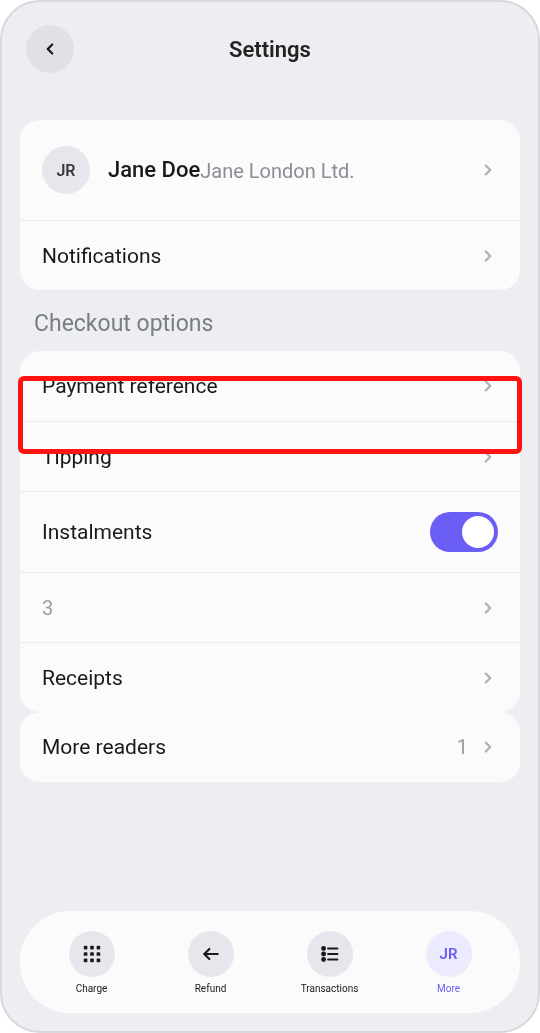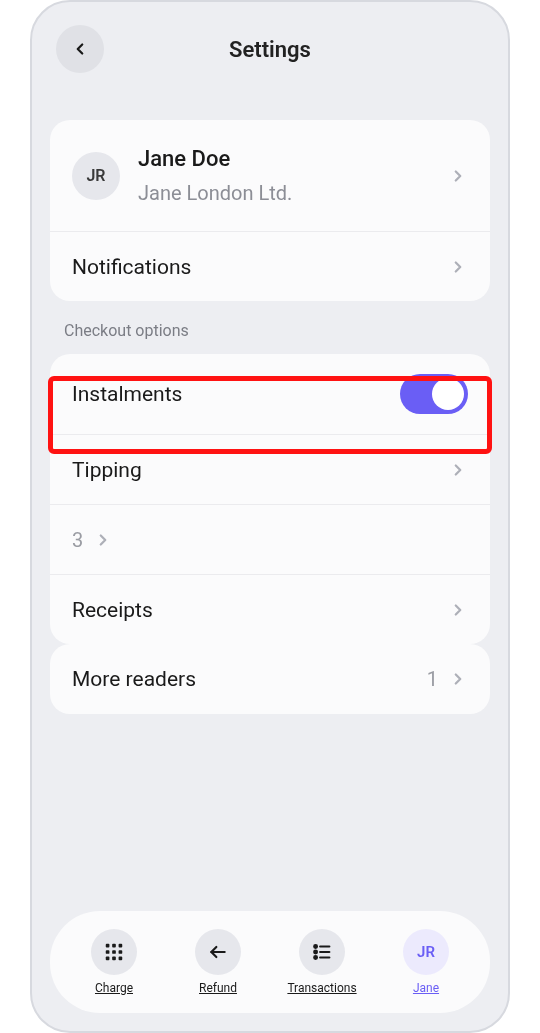--- a/index.html
+++ b/index.html
@@ -7,21 +7,21 @@
       padding: 0;
       box-sizing: border-box;
       font-family: -apple-system, BlinkMacSystemFont, "Segoe UI", Roboto, sans-serif;
     }
     body {
       display: flex;
       justify-content: center;
       background: #fff;
     }
     .phone {
-      width: 480px;
+      width: 540px;
       height: 1033px;
       background: #edeef2;
       border-radius: 40px;
       border: 2px solid #d7d9df;
       overflow: hidden;
       position: relative;
     }
     .header {
       display: flex;
       align-items: center;
@@ -43,40 +43,41 @@
       position: absolute;
       left: 0;
       right: 0;
       text-align: center;
       font-size: 22px;
       font-weight: 600;
       color: #222;
       pointer-events: none;
     }
     .section-label {
-      font-size: 16px;
+      font-size: 23px;
       color: #7b7d85;
       padding: 20px 32px 14px 32px;
     }
     .card {
       background: #fbfbfc;
       border-radius: 20px;
       margin: 0 18px;
       overflow: hidden;
     }
     .row {
       display: flex;
       align-items: center;
       padding: 20px 22px;
       min-height: 70px;
       position: relative;
       cursor: pointer;
     }
     .row + .row {
       border-top: 1px solid #ebebee;
+      justify-content: space-between;
     }
     .row-label {
       font-size: 21px;
       color: #1a1a1a;
       flex: 1;
     }
     .row-value {
       font-size: 20px;
       color: #9a9ca3;
       margin-right: 10px;
@@ -100,22 +101,21 @@
       align-items: center;
       justify-content: center;
       font-size: 16px;
       font-weight: 600;
       color: #3a3a3a;
       margin-right: 18px;
     }
     .profile-text {
       flex: 1;
       display: flex;
-      flex-direction: column;
-      gap: 8px;
+      flex-direction: row;
     }
     .profile-name {
       font-size: 22px;
       font-weight: 500;
       color: #1a1a1a;
     }
     .profile-sub {
       font-size: 20px;
       color: #8c8e96;
       margin-top: 2px;
@@ -172,23 +172,22 @@
     .nav-icon {
       width: 46px;
       height: 46px;
       border-radius: 50%;
       background: #e6e7ec;
       display: flex;
       align-items: center;
       justify-content: center;
     }
     .nav-label {
-      font-size: 12px;
+      font-size: 10px;
       color: #1a1a1a;
-      text-decoration: underline;
     }
     .nav-item.active .nav-icon {
       background: #eceafd;
       color: #6a5ef5;
       font-weight: 600;
       font-size: 15px;
     }
     .nav-item.active .nav-label {
       color: #6a5ef5;
     }
@@ -229,30 +228,38 @@
         <svg width="18" height="18" viewBox="0 0 24 24" fill="none" stroke="#aeb0b8" stroke-width="3" stroke-linecap="round" stroke-linejoin="round">
             <polyline points="9 18 15 12 9 6"></polyline>
           </svg>
       </div>
     </div>
   </div>
 
   <div class="section-label">Checkout options</div>
   <div class="card">
     <div class="row">
+      <div class="row-label">Payment reference</div>
+      <div class="chev">
+        <svg width="18" height="18" viewBox="0 0 24 24" fill="none" stroke="#aeb0b8" stroke-width="3" stroke-linecap="round" stroke-linejoin="round">
+            <polyline points="9 18 15 12 9 6"></polyline>
+          </svg>
+      </div>
+    </div>
+    <div class="row">
+      <div class="row-label">Tipping</div>
+      <div class="chev">
+        <svg width="18" height="18" viewBox="0 0 24 24" fill="none" stroke="#aeb0b8" stroke-width="3" stroke-linecap="round" stroke-linejoin="round">
+            <polyline points="9 18 15 12 9 6"></polyline>
+          </svg>
+      </div>
+    </div>
+    <div class="row">
       <div class="row-label">Instalments</div>
       <div class="toggle"></div>
-    </div>
-    <div class="row">
-      <div class="row-label">Tipping</div>
-      <div class="chev">
-        <svg width="18" height="18" viewBox="0 0 24 24" fill="none" stroke="#aeb0b8" stroke-width="3" stroke-linecap="round" stroke-linejoin="round">
-            <polyline points="9 18 15 12 9 6"></polyline>
-          </svg>
-      </div>
     </div>
     <div class="row">
       <div class="row-value">3</div>
       <div class="chev">
         <svg width="18" height="18" viewBox="0 0 24 24" fill="none" stroke="#aeb0b8" stroke-width="3" stroke-linecap="round" stroke-linejoin="round">
             <polyline points="9 18 15 12 9 6"></polyline>
           </svg>
       </div>
     </div>
     <div class="row">
@@ -313,17 +320,17 @@
             <circle cx="5" cy="12" r="1.5" fill="#1a1a1a"></circle>
             <line x1="10" y1="12" x2="20" y2="12"></line>
             <circle cx="5" cy="18" r="1.5" fill="#1a1a1a"></circle>
             <line x1="10" y1="18" x2="20" y2="18"></line>
           </svg>
       </div>
       <div class="nav-label">Transactions</div>
     </div>
     <div class="nav-item active">
       <div class="nav-icon">JR</div>
-      <div class="nav-label">Jane</div>
+      <div class="nav-label">More</div>
     </div>
   </div>
 
 </div>
 
 </body></html>

